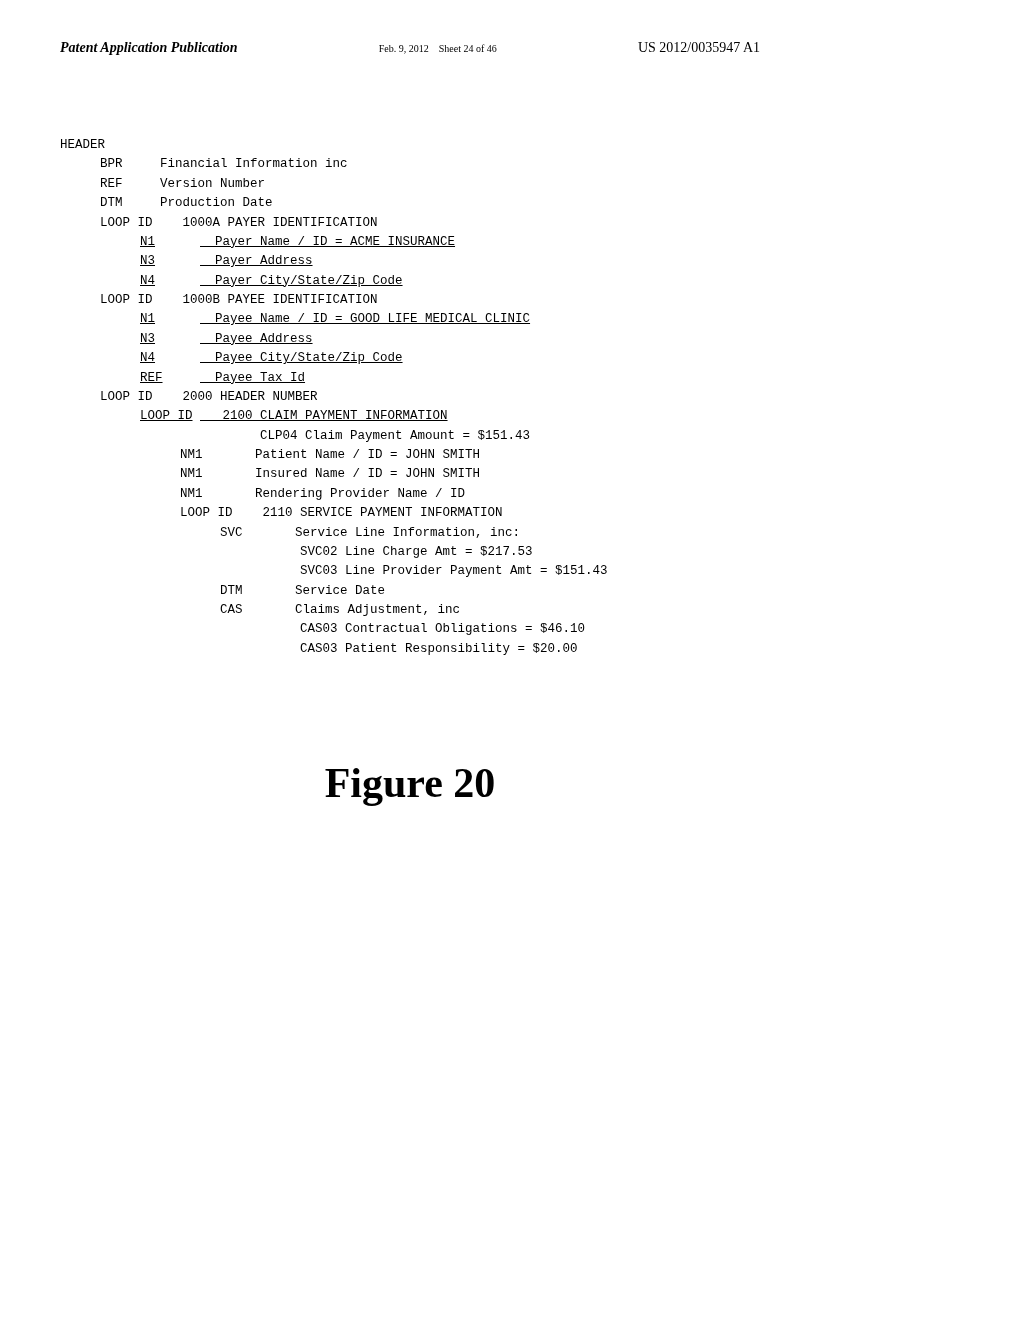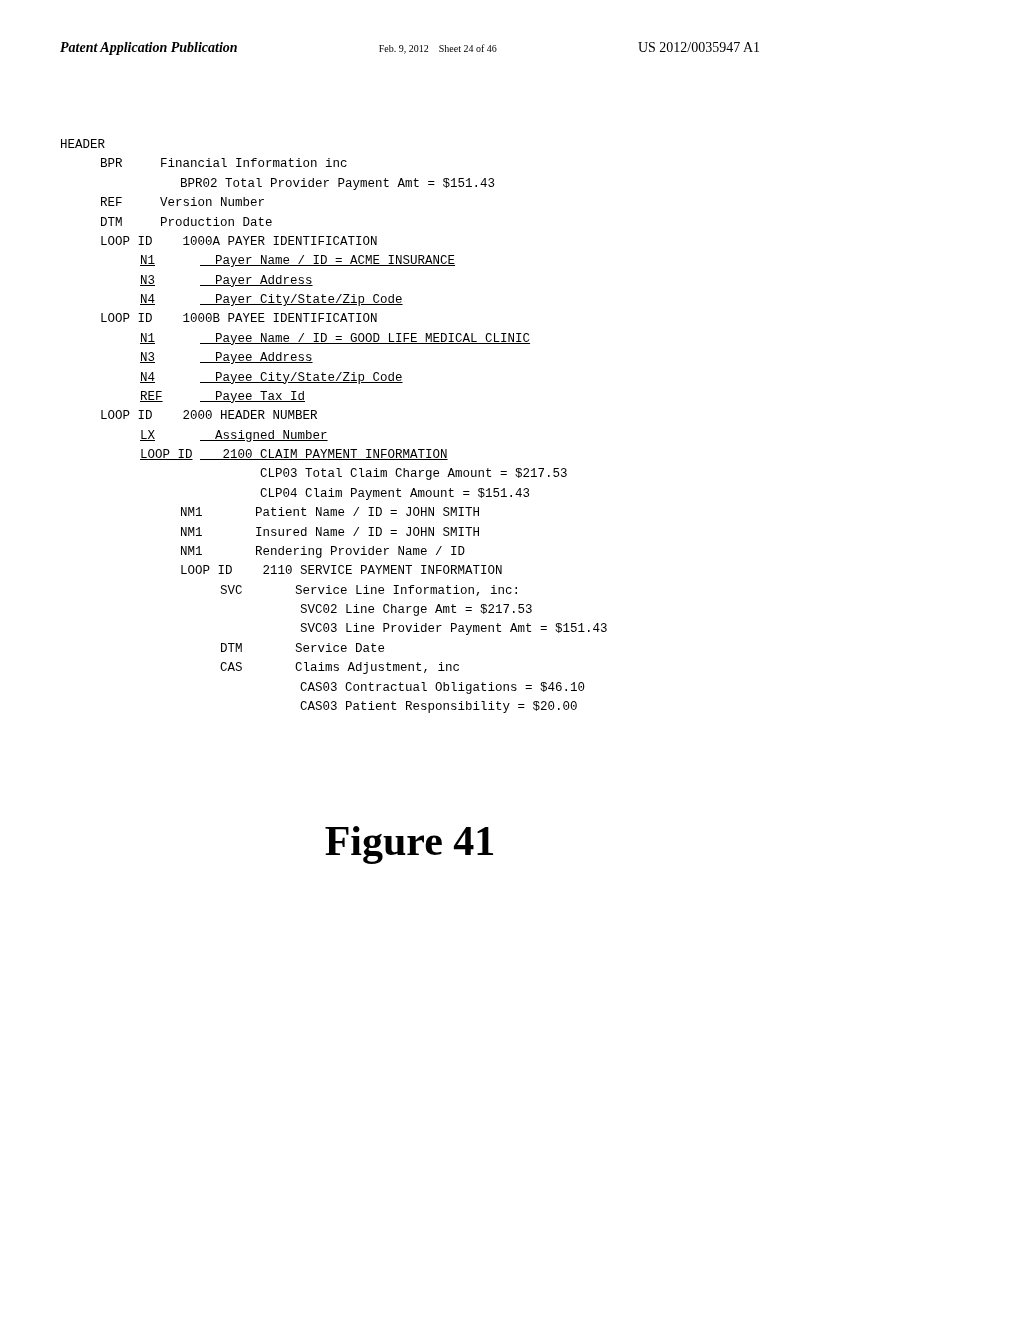--- a/index.html
+++ b/index.html
@@ -102,23 +102,20 @@
   <div class="content-area">
 
     <div class="line indent-0">
       <span class="description">HEADER</span>
     </div>
 
     <div class="line indent-1">
       <span class="code">BPR</span>
       <span class="description">Financial Information inc</span>
     </div>
-    <div class="line indent-3">
-      <span class="description">BPR02 Total Provider Payment Amt = $151.43</span>
-    </div>
 
 
     <div class="line indent-1">
       <span class="code">REF</span>
       <span class="description">Version Number</span>
     </div>
 
     <div class="line indent-1">
       <span class="code">DTM</span>
       <span class="description">Production Date</span>
@@ -159,31 +156,24 @@
     </div>
     <div class="line indent-2">
       <span class="code">REF</span>
       <span class="description">&nbsp;&nbsp;Payee Tax Id</span>
     </div>
 
     <div class="line indent-1">
       <span class="code">LOOP ID</span>
       <span class="description">&nbsp;&nbsp;&nbsp;2000 HEADER NUMBER</span>
     </div>
-    <div class="line indent-2">
-      <span class="code">LX</span>
-      <span class="description">&nbsp;&nbsp;Assigned Number</span>
-    </div>
 
     <div class="line indent-2">
       <span class="code">LOOP ID</span>
       <span class="description">&nbsp;&nbsp;&nbsp;2100 CLAIM PAYMENT INFORMATION</span>
-    </div>
-    <div class="line indent-5">
-      <span class="description">CLP03 Total Claim Charge Amount = $217.53</span>
     </div>
     <div class="line indent-5">
       <span class="description">CLP04 Claim Payment Amount = $151.43</span>
     </div>
 
     <div class="line indent-3">
       <span class="code">NM1</span>
       <span class="description">&nbsp;&nbsp;Patient Name / ID = JOHN SMITH</span>
     </div>
     <div class="line indent-3">
@@ -222,16 +212,16 @@
     <div class="line indent-6">
       <span class="description">CAS03 Contractual Obligations = $46.10</span>
     </div>
     <div class="line indent-6">
       <span class="description">CAS03 Patient Responsibility = $20.00</span>
     </div>
 
   </div>
 
   <div class="figure-area">
-    <span>Figure 41</span>
+    <span>Figure 20</span>
   </div>
 
 </div>
 
 </body></html>

